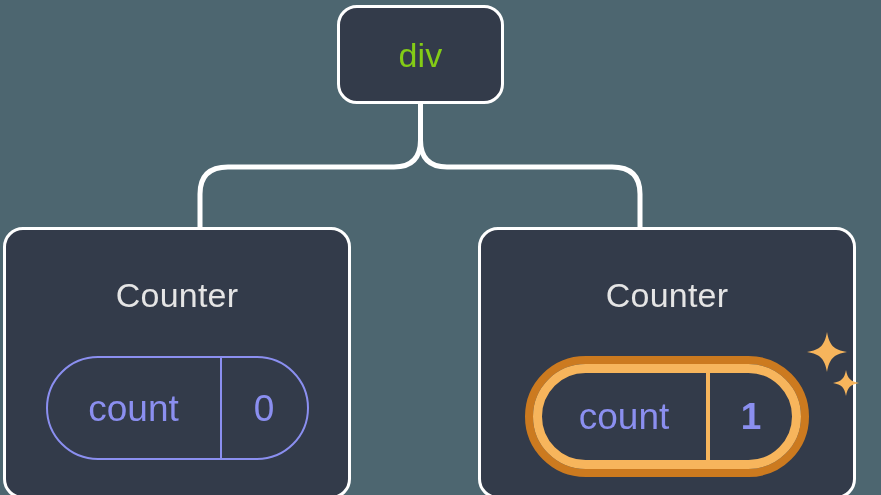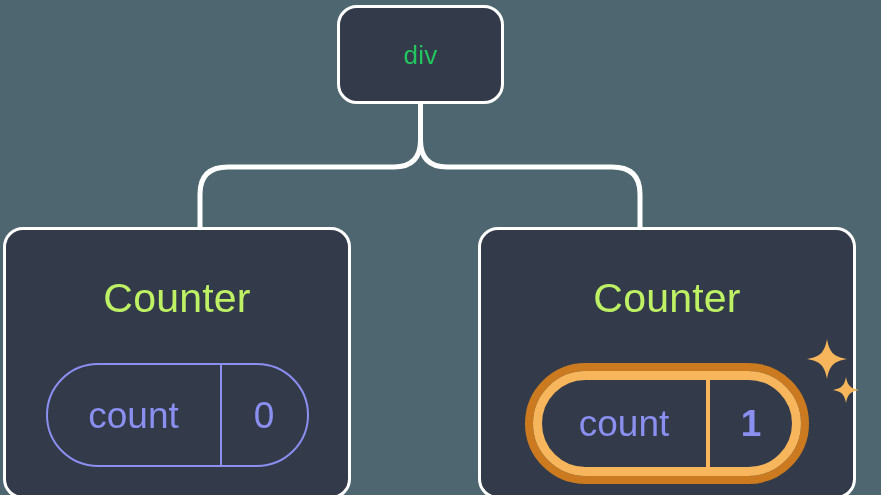--- a/index.html
+++ b/index.html
@@ -38,38 +38,38 @@
   .node-root {
     left: 337px;
     top: 5px;
     width: 167px;
     height: 99px;
     display: flex;
     align-items: center;
     justify-content: center;
   }
   .node-root .node-title {
-    font-size: 26px;
-    color: #22c55e;
+    font-size: 34px;
+    color: #84cc16;
     line-height: 1;
     letter-spacing: 0.2px;
   }
   .node-child {
     top: 227px;
     height: 272px;
     display: flex;
     flex-direction: column;
     align-items: center;
   }
   .node-left  { left: 3px;   width: 348px; }
   .node-right { left: 478px; width: 378px; }
 
   .child-title {
-    font-size: 41px;
-    color: #bef264;
+    font-size: 34px;
+    color: #e5e5e5;
     line-height: 1;
     margin-top: 48px;
     letter-spacing: 0.2px;
   }
 
   
   .pill-wrap {
     position: relative;
     margin-top: 44px;
     display: flex;

